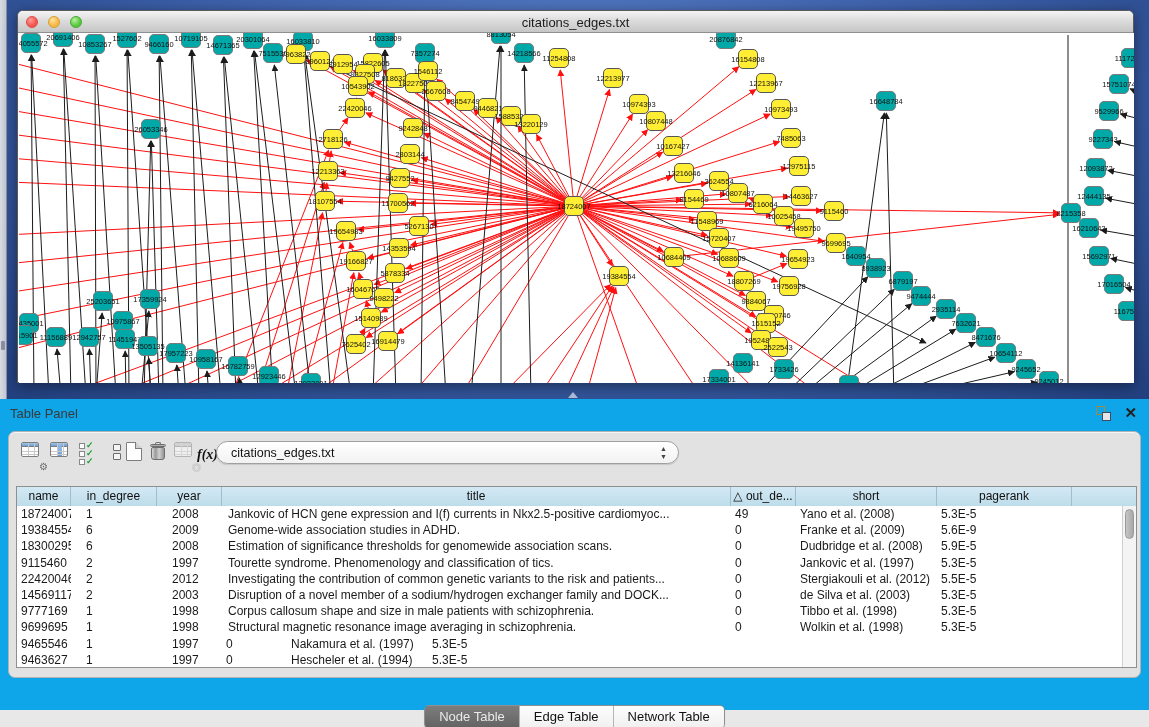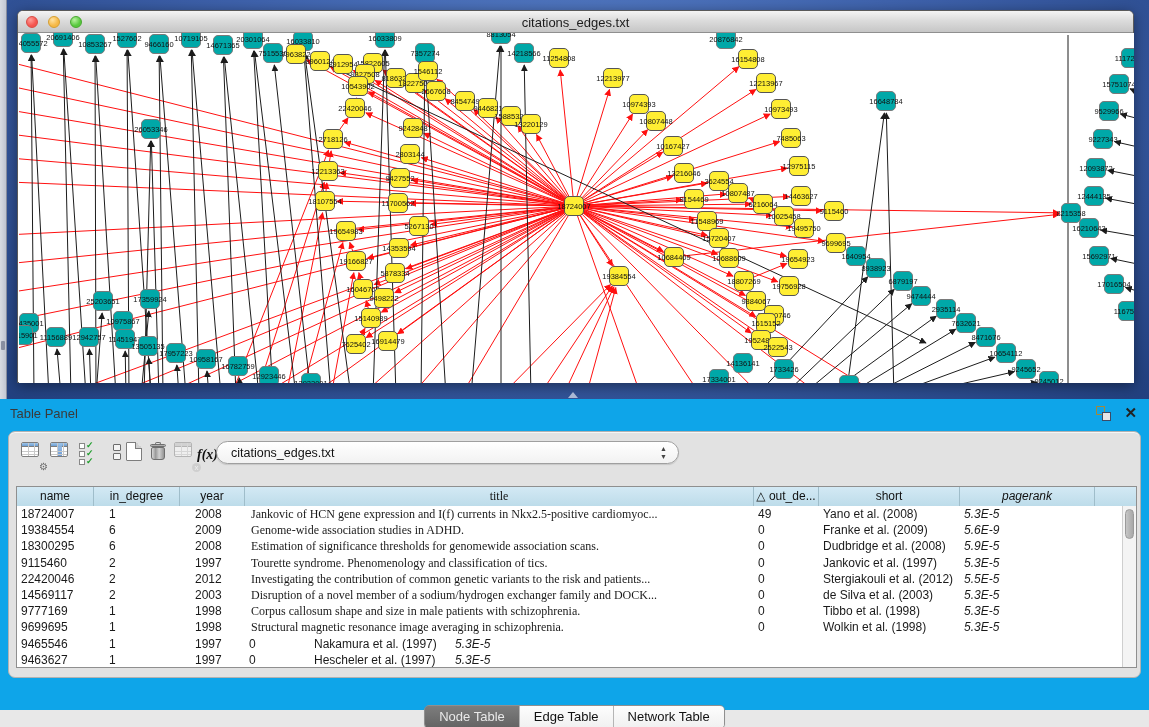--- a/index.html
+++ b/index.html
@@ -69,21 +69,21 @@
   #tp-combo .spin { position:absolute; right:11px; top:3px; font-size:7px; color:#444; line-height:8px; text-align:center; }
 
   
   #tp-table { position:absolute; left:7px; top:54px; width:1121px; height:182px; background:#fff; border:1px solid #8f8f8f; }
   #tp-head { display:flex; height:19px; background:linear-gradient(180deg,#cfe7f2,#bcdcEB); border-bottom:1px solid #8fb0bf; }
   .hcell { height:19px; font-size:12px; color:#111; text-align:center; line-height:18px; border-right:1px solid #9fbdca;
     overflow:hidden; white-space:nowrap; background:linear-gradient(180deg,#d3e9f4,#bddcea); }
   #tp-body { position:relative; height:162px; overflow:hidden; }
   .trow { display:flex; height:16.2px; }
   .tcell { font-size:12px; color:#1a1a1a; line-height:16px; padding-left:4px; overflow:hidden; white-space:nowrap; }
-  .c0{width:77px;} .c1{width:86px;} .c2{width:65px;} .c3{width:509px;font-family:Liberation Serif, serif;} .c4{width:65px;} .c5{width:141px;} .c6{width:135px;font-style:italic;}
+  .c0{width:54px;} .c1{width:86px;} .c2{width:65px;} .c3{width:509px;} .c4{width:65px;} .c5{width:141px;} .c6{width:135px;}
   .c3.tcell{padding-left:6px;} .c1.tcell,.c2.tcell{padding-left:15px;}
   .hfill { flex:1; border-right:none; background:linear-gradient(180deg,#d3e9f4,#bddcea); }
   #tp-scroll { position:absolute; right:0; top:19px; width:14px; height:161px; background:#f4f4f4; border-left:1px solid #cfcfcf; }
   #tp-thumb { position:absolute; left:2px; top:3px; width:9px; height:30px; background:linear-gradient(90deg,#c6c6c6,#a8a8a8); border:1px solid #9a9a9a; border-radius:5px; }
 
   
   #tp-tabs { position:absolute; left:0; right:0; top:273px; height:23px; text-align:center; }
   #seg { display:inline-flex; border:1px solid #8f8f8f; border-radius:5px; overflow:hidden; box-shadow:0 1px 1px rgba(0,0,0,.15); }
   .seg-btn { font-size:13px; padding:3px 14px 4px 14px; background:linear-gradient(180deg,#fdfdfd,#f0f0f0); color:#111; border-right:1px solid #b5b5b5; cursor:default; }
   .seg-btn:last-child { border-right:none; }
@@ -958,21 +958,21 @@
               <div class="tcell c2">1997</div>
               <div class="tcell c4">0</div>
               <div class="tcell c5">Nakamura et al. (1997)</div>
               <div class="tcell c6">5.3E-5</div>
             </div>
             <div class="trow">
               <div class="tcell c0">9463627</div>
               <div class="tcell c1">1</div>
               <div class="tcell c2">1997</div>
               <div class="tcell c4">0</div>
-              <div class="tcell c5">Hescheler et al. (1997)</div>
+              <div class="tcell c5">Hescheler et al. (1994)</div>
               <div class="tcell c6">5.3E-5</div>
             </div>
           </div>
         <div id="tp-scroll">
           <div id="tp-thumb"></div>
         </div>
       </div>
 
       <div id="tp-tabs">
         <div id="seg">

